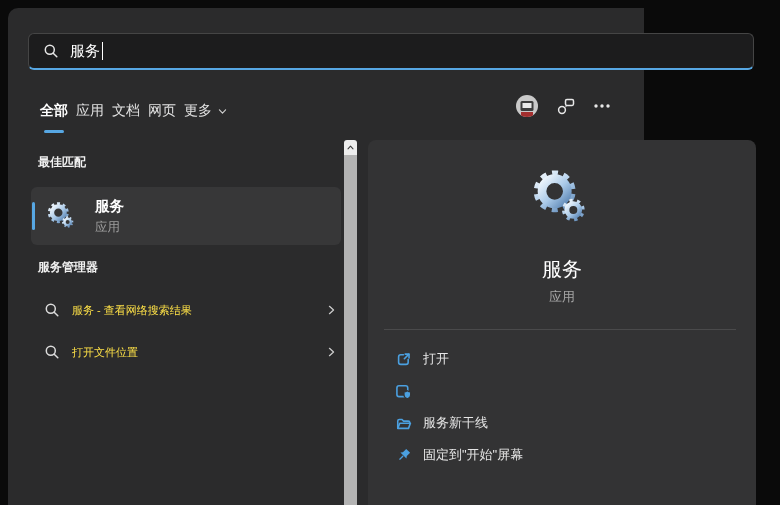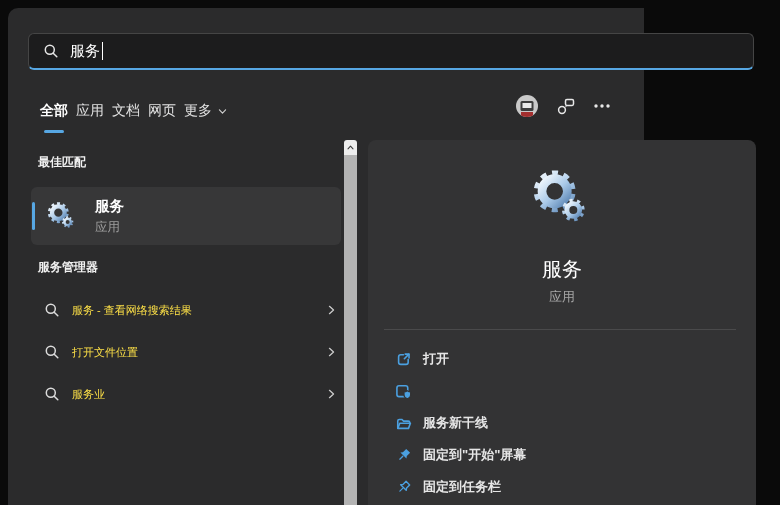--- a/index.html
+++ b/index.html
@@ -83,21 +83,21 @@
   .rp-sub{
     position:absolute;left:0;top:148px;width:100%;text-align:center;
     font-size:13px;color:#a6a6a6;
   }
   .rp-divider{position:absolute;left:16px;top:189px;width:352px;height:1px;background:#4a4a4b;}
   .rp-actions{position:absolute;left:0;top:203px;width:100%;}
   .action-row{
     height:32px;display:flex;align-items:center;padding-left:27px;box-sizing:border-box;
   }
   .action-row .aicon{flex:0 0 auto;width:17px;height:17px;}
-  .action-row .alabel{margin-left:11px;font-size:13px;color:#e6e6e6;font-weight:bold;}
+  .action-row .alabel{margin-left:11px;font-size:13px;color:#e6e6e6;}
   svg{display:block;}
 </style>
 </head>
 <body>
 
 <svg width="0" height="0" style="position:absolute">
   <defs>
     <linearGradient id="gg" x1="0" y1="0" x2="1" y2="1">
       <stop offset="0" stop-color="#f2f8fd"></stop>
       <stop offset="0.55" stop-color="#a9c9e8"></stop>
@@ -202,29 +202,20 @@
       </div>
       <div class="webrow">
         <svg width="16" height="16" style="color:#dcdcdc">
             <use href="#mag"></use>
           </svg>
         <span class="rowlabel">打开文件位置</span>
         <svg class="row-chevron" width="13" height="13" style="color:#cccccc">
             <use href="#chevR"></use>
           </svg>
       </div>
-      <div class="webrow">
-        <svg width="16" height="16" style="color:#dcdcdc">
-            <use href="#mag"></use>
-          </svg>
-        <span class="rowlabel">服务业</span>
-        <svg class="row-chevron" width="13" height="13" style="color:#cccccc">
-            <use href="#chevR"></use>
-          </svg>
-      </div>
     </div>
   </div>
 
   <div class="scrollbar">
     <div class="sb-btn">
       <svg width="9" height="9" viewBox="0 0 16 16">
         <path d="M3.5 10.5 L8 5.5 L12.5 10.5" fill="none" stroke="#3a3a3a" stroke-width="1.8" stroke-linecap="round" stroke-linejoin="round"></path>
       </svg>
     </div>
     <div class="sb-thumb"></div>
@@ -267,26 +258,17 @@
       <div class="action-row">
         <svg class="aicon" viewBox="0 0 16 16">
           <g transform="rotate(45 8 8)">
             <path d="M5.4 1.8 h5.2 v4.4 l1.4 1.9 H4 l1.4-1.9 z" fill="#4ba0e0"></path>
             <rect x="7.4" y="8.3" width="1.2" height="5.2" rx="0.6" fill="#4ba0e0"></rect>
           </g>
         </svg>
         <span class="alabel">固定到"开始"屏幕</span>
       </div>
 
-      <div class="action-row">
-        <svg class="aicon" viewBox="0 0 16 16">
-          <g transform="rotate(45 8 8)">
-            <path d="M5.6 2.2 h4.8 v4.1 l1.3 1.8 H4.3 l1.3-1.8 z" fill="none" stroke="#4ba0e0" stroke-width="1.3" stroke-linejoin="round"></path>
-            <rect x="7.45" y="8.6" width="1.1" height="4.8" rx="0.55" fill="#4ba0e0"></rect>
-          </g>
-        </svg>
-        <span class="alabel">固定到任务栏</span>
-      </div>
 
     </div>
   </div>
 
 </div>
 
 </body></html>

